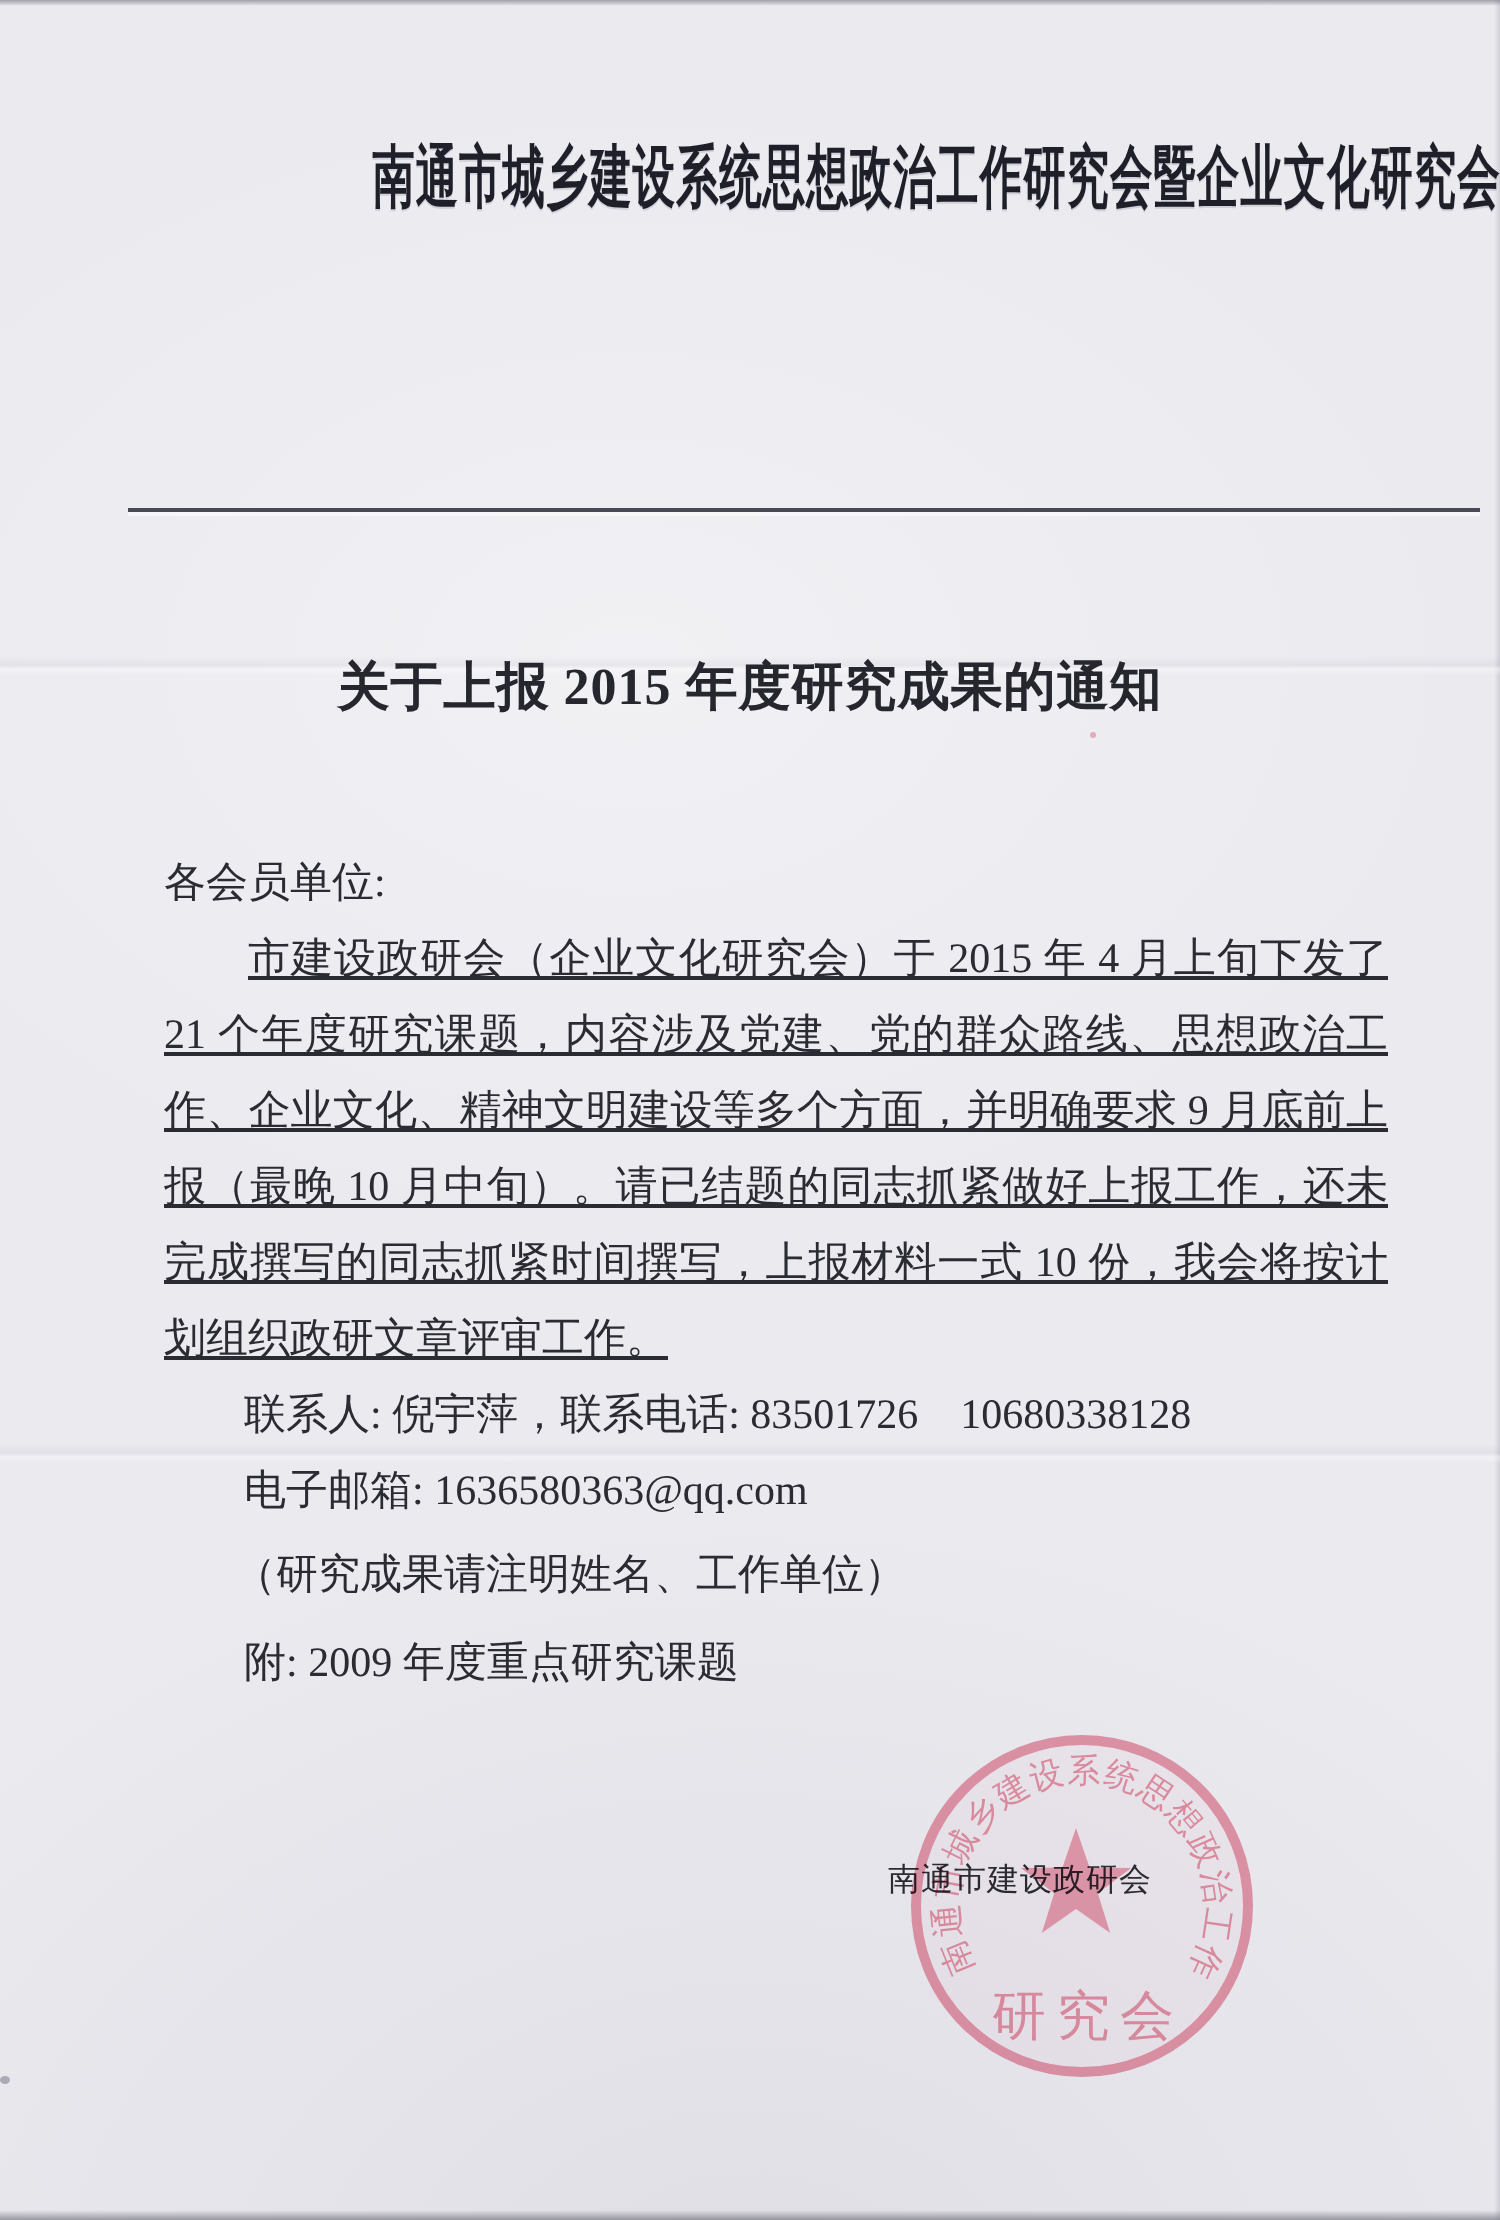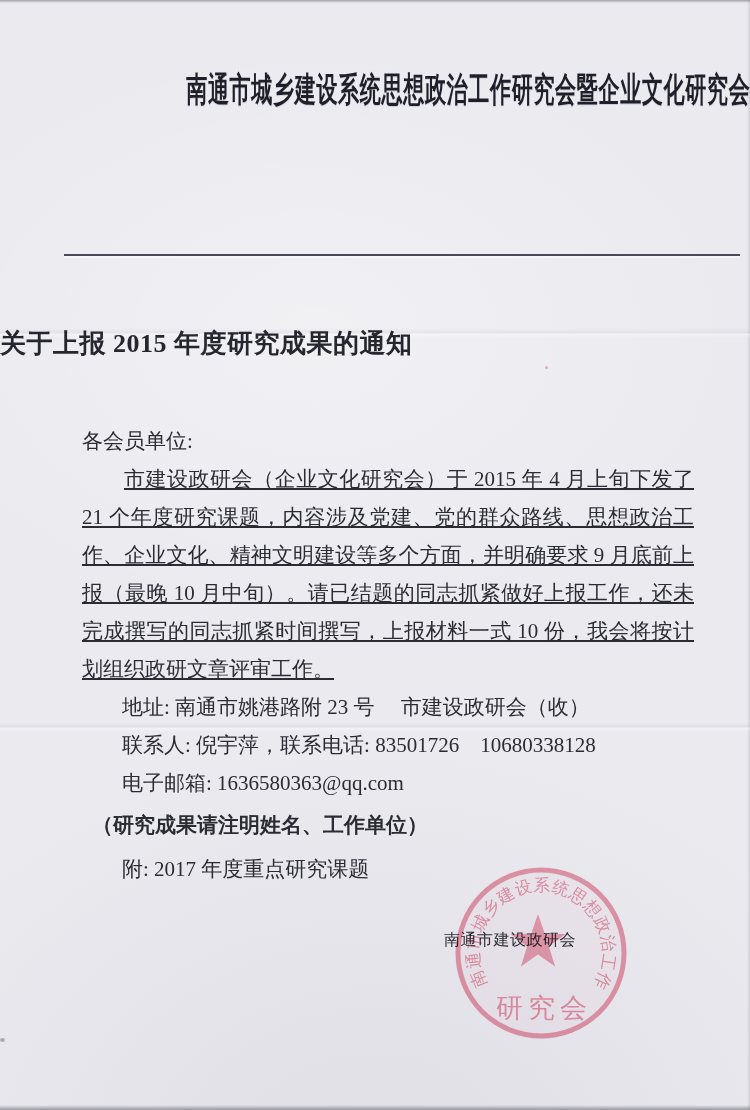--- a/index.html
+++ b/index.html
@@ -53,36 +53,36 @@
     transform-origin:50% 50%;
     text-shadow:0 1px 0 rgba(160,160,180,.35);
   }
   .rule{
     position:absolute;top:254px;left:64px;width:676px;height:2px;
     background:var(--rule_line);
     box-shadow:0 2px 0 rgba(255,255,255,.55);
   }
   .title{
     position:absolute;top:326px;left:0;width:100%;
-    margin:0;
+    margin:0;text-align:center;
     font-size:26px;font-weight:600;letter-spacing:.5px;
     color:#26262e;
   }
   
   .body{
     position:absolute;left:82px;top:422px;width:612px;
     font-size:21px;line-height:38px;
   }
   .salutation{margin:0;}
   .para{
     margin:0;text-indent:42px;
     text-align:justify;text-justify:inter-character;text-decoration:underline;
   }
   .cline{margin-left:40px;}
-  .note{margin-left:10px;margin-top:4px;font-weight:bold;}
+  .note{margin-left:35px;margin-top:4px;}
   .attachment{margin-left:40px;margin-top:6px;}
 
   
   .signature{position:absolute;left:444px;top:930px;font-size:16px;letter-spacing:.5px;}
   .date{position:absolute;left:444px;top:976px;font-size:21.5px;letter-spacing:1px;}
 
   
   .seal{
     position:absolute;left:452px;top:864px;width:178px;height:178px;
     mix-blend-mode:multiply;opacity:.9;
@@ -107,25 +107,24 @@
     <span class="lh-inner">南通市城乡建设系统思想政治工作研究会暨企业文化研究会文件</span>
   </div>
 
   <div class="rule"></div>
 
   <h1 class="title">关于上报 2015 年度研究成果的通知</h1>
 
   <div class="body">
     <div class="salutation">各会员单位:</div>
     <p class="para">市建设政研会（企业文化研究会）于 2015 年 4 月上旬下发了 21 个年度研究课题，内容涉及党建、党的群众路线、思想政治工作、企业文化、精神文明建设等多个方面，并明确要求 9 月底前上报（最晚 10 月中旬）。请已结题的同志抓紧做好上报工作，还未完成撰写的同志抓紧时间撰写，上报材料一式 10 份，我会将按计划组织政研文章评审工作。</p>
-    <div class="cline">地址: 南通市姚港路附 23 号　 市建设政研会（收）</div>
     <div class="cline">联系人: 倪宇萍，联系电话: 83501726　10680338128</div>
     <div class="cline">电子邮箱: 1636580363@qq.com</div>
     <div class="note">（研究成果请注明姓名、工作单位）</div>
-    <div class="attachment">附: 2017 年度重点研究课题</div>
+    <div class="attachment">附: 2009 年度重点研究课题</div>
   </div>
 
   <div class="signature">南通市建设政研会</div>
 
   <svg class="seal" viewBox="0 0 178 178">
     <circle cx="89" cy="89" r="83" fill="rgba(238,140,160,0.05)" stroke="var(--seal_ink)" stroke-width="5" opacity="0.85"></circle>
     <polygon fill="var(--seal_ink)" opacity="0.8" points="86,50 92.8,69.7 113.6,70 96.9,82.6 103.1,102.5 86,90.5 68.9,102.5 75.1,82.6 58.4,70 79.2,69.7"></polygon>
     <path id="sealArc" d="M 35.3 120 A 62 62 0 1 1 142.7 120" fill="none"></path>
     <text font-size="17" letter-spacing="1" fill="var(--seal_ink)" opacity="0.9">
       <textPath href="#sealArc" startOffset="0" textLength="262" lengthAdjust="spacingAndGlyphs">南通市城乡建设系统思想政治工作</textPath>

